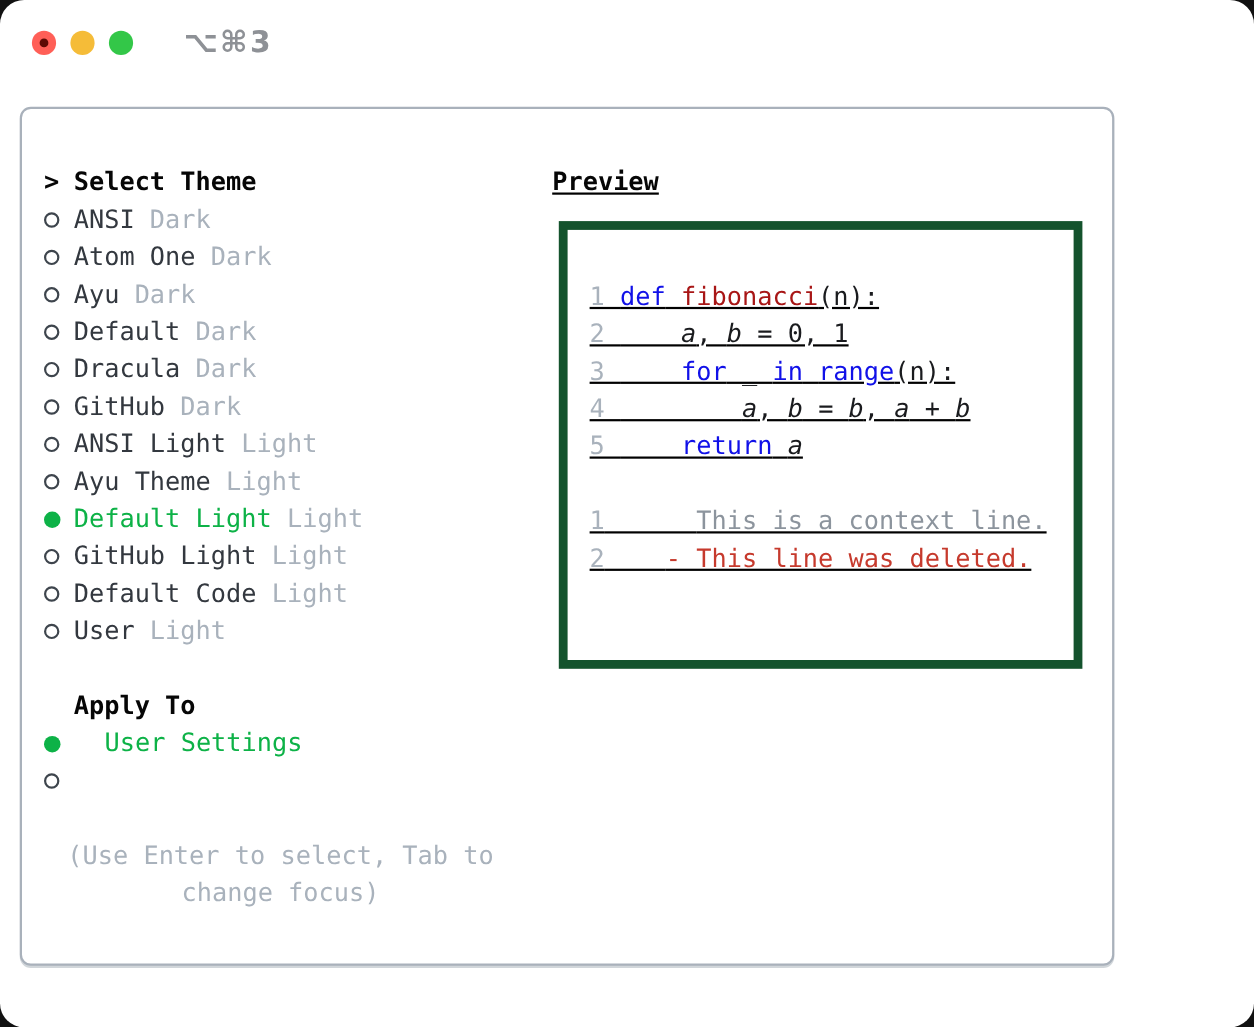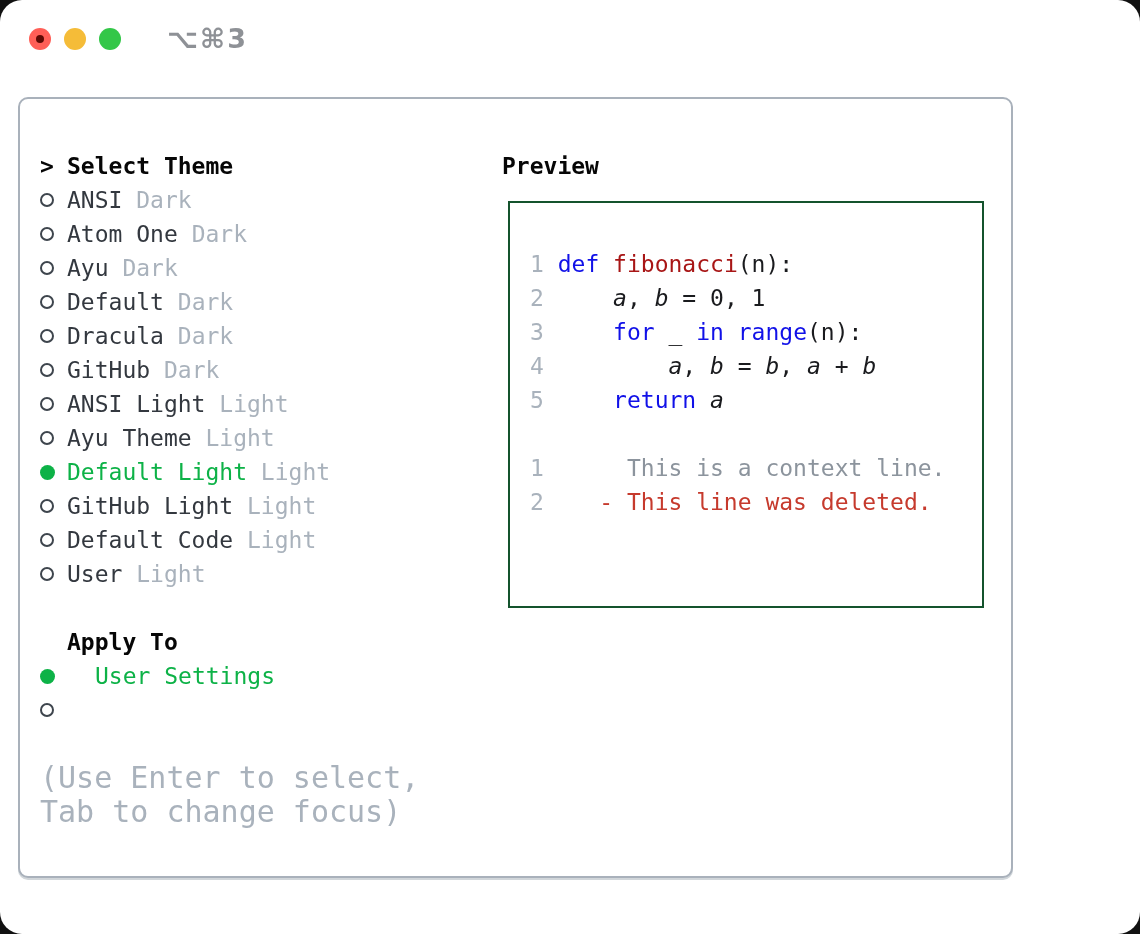--- a/index.html
+++ b/index.html
@@ -43,27 +43,27 @@
   .radio.selected{border:none;background:var(--accent-green);width:15px;height:15px;}
   .list-col{width:462px;flex:none;}
   .theme-name{color:var(--text-dark);}
   .theme-name.selected{color:var(--accent-green);}
   .theme-variant{color:var(--muted-gray);}
   .opt-label{color:var(--text-dark);}
   .opt-label.selected{color:var(--accent-green);margin-left:28px;}
   .section-gap{height:34px;}
   .hint{
     margin-top:34px;width:430px;color:var(--muted-gray);
-    font-size:30px;line-height:34px;
+    font-size:23px;line-height:34px;text-align:center;
   }
   
-  .preview-col{flex:1;}
+  .preview-col{flex:1;text-decoration:underline;}
   .preview-box{
     margin-top:18px;margin-left:6px;width:476px;height:407px;
-    border:2px solid #14532d;padding:48px 0 0 20px;background:#fff;
+    border:8px solid #14532d;padding:48px 0 0 20px;background:#fff;
   }
   .prow{height:34px;font-size:23px;white-space:pre;}
   .s-ln{color:var(--muted-gray);}
   .s-kw{color:var(--keyword-blue);}
   .s-fn{color:var(--function-red);}
   .s-txt{color:var(--code-black);}
   .s-var{color:var(--code-black);font-style:italic;}
   .s-ctx{color:var(--context-gray);}
   .s-del{color:var(--deleted-red);}
   .s-add{color:var(--added-green);}

